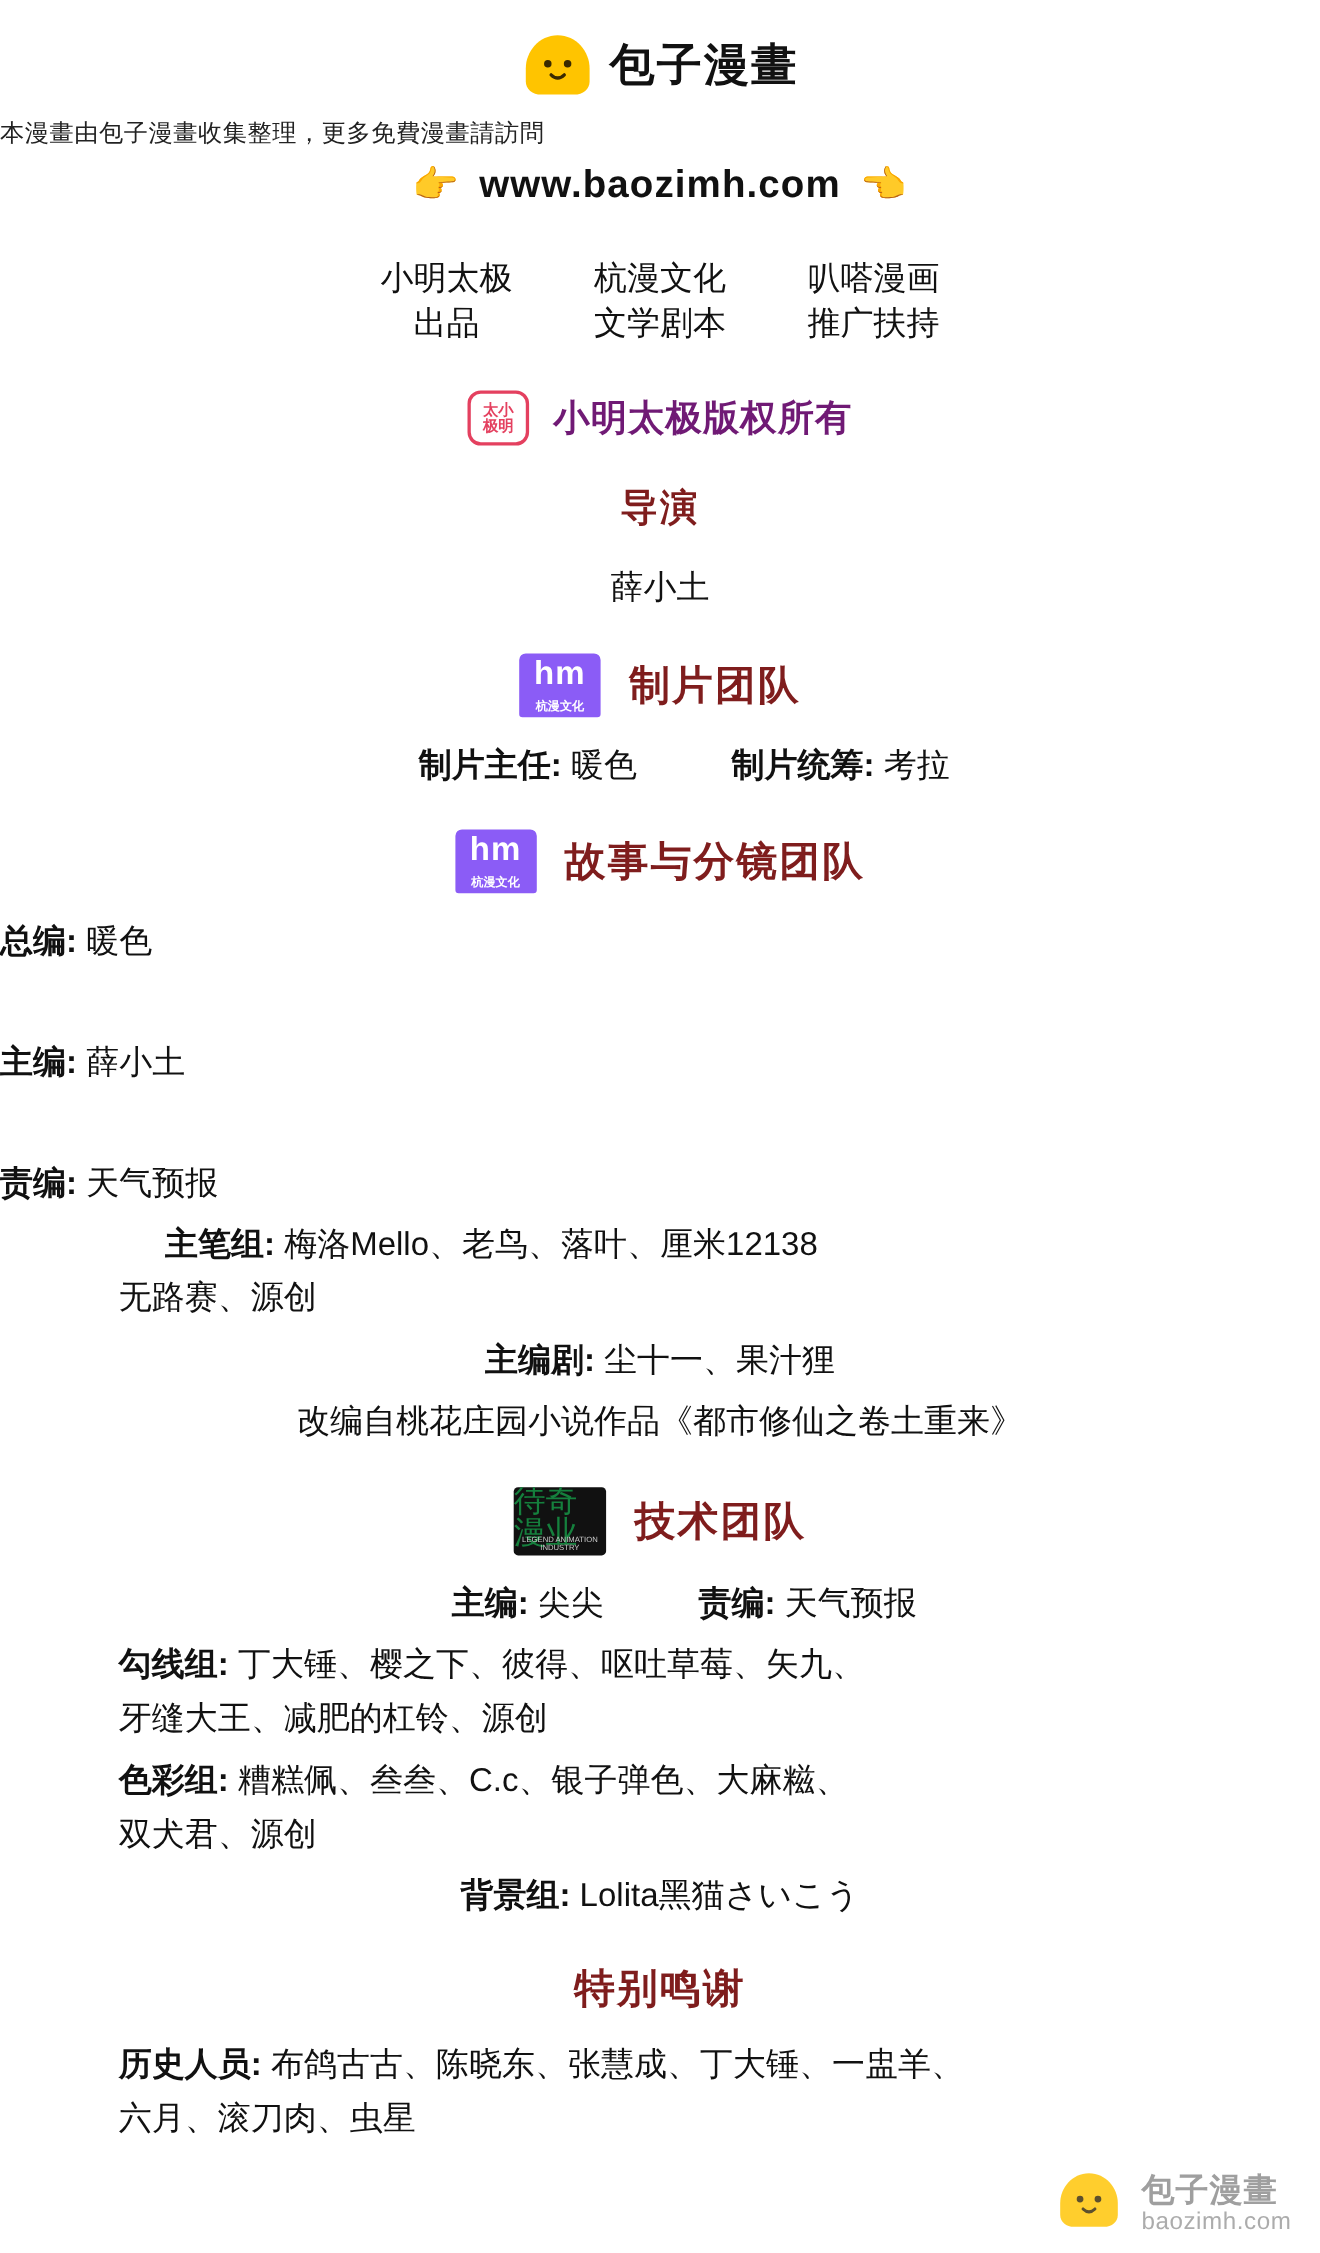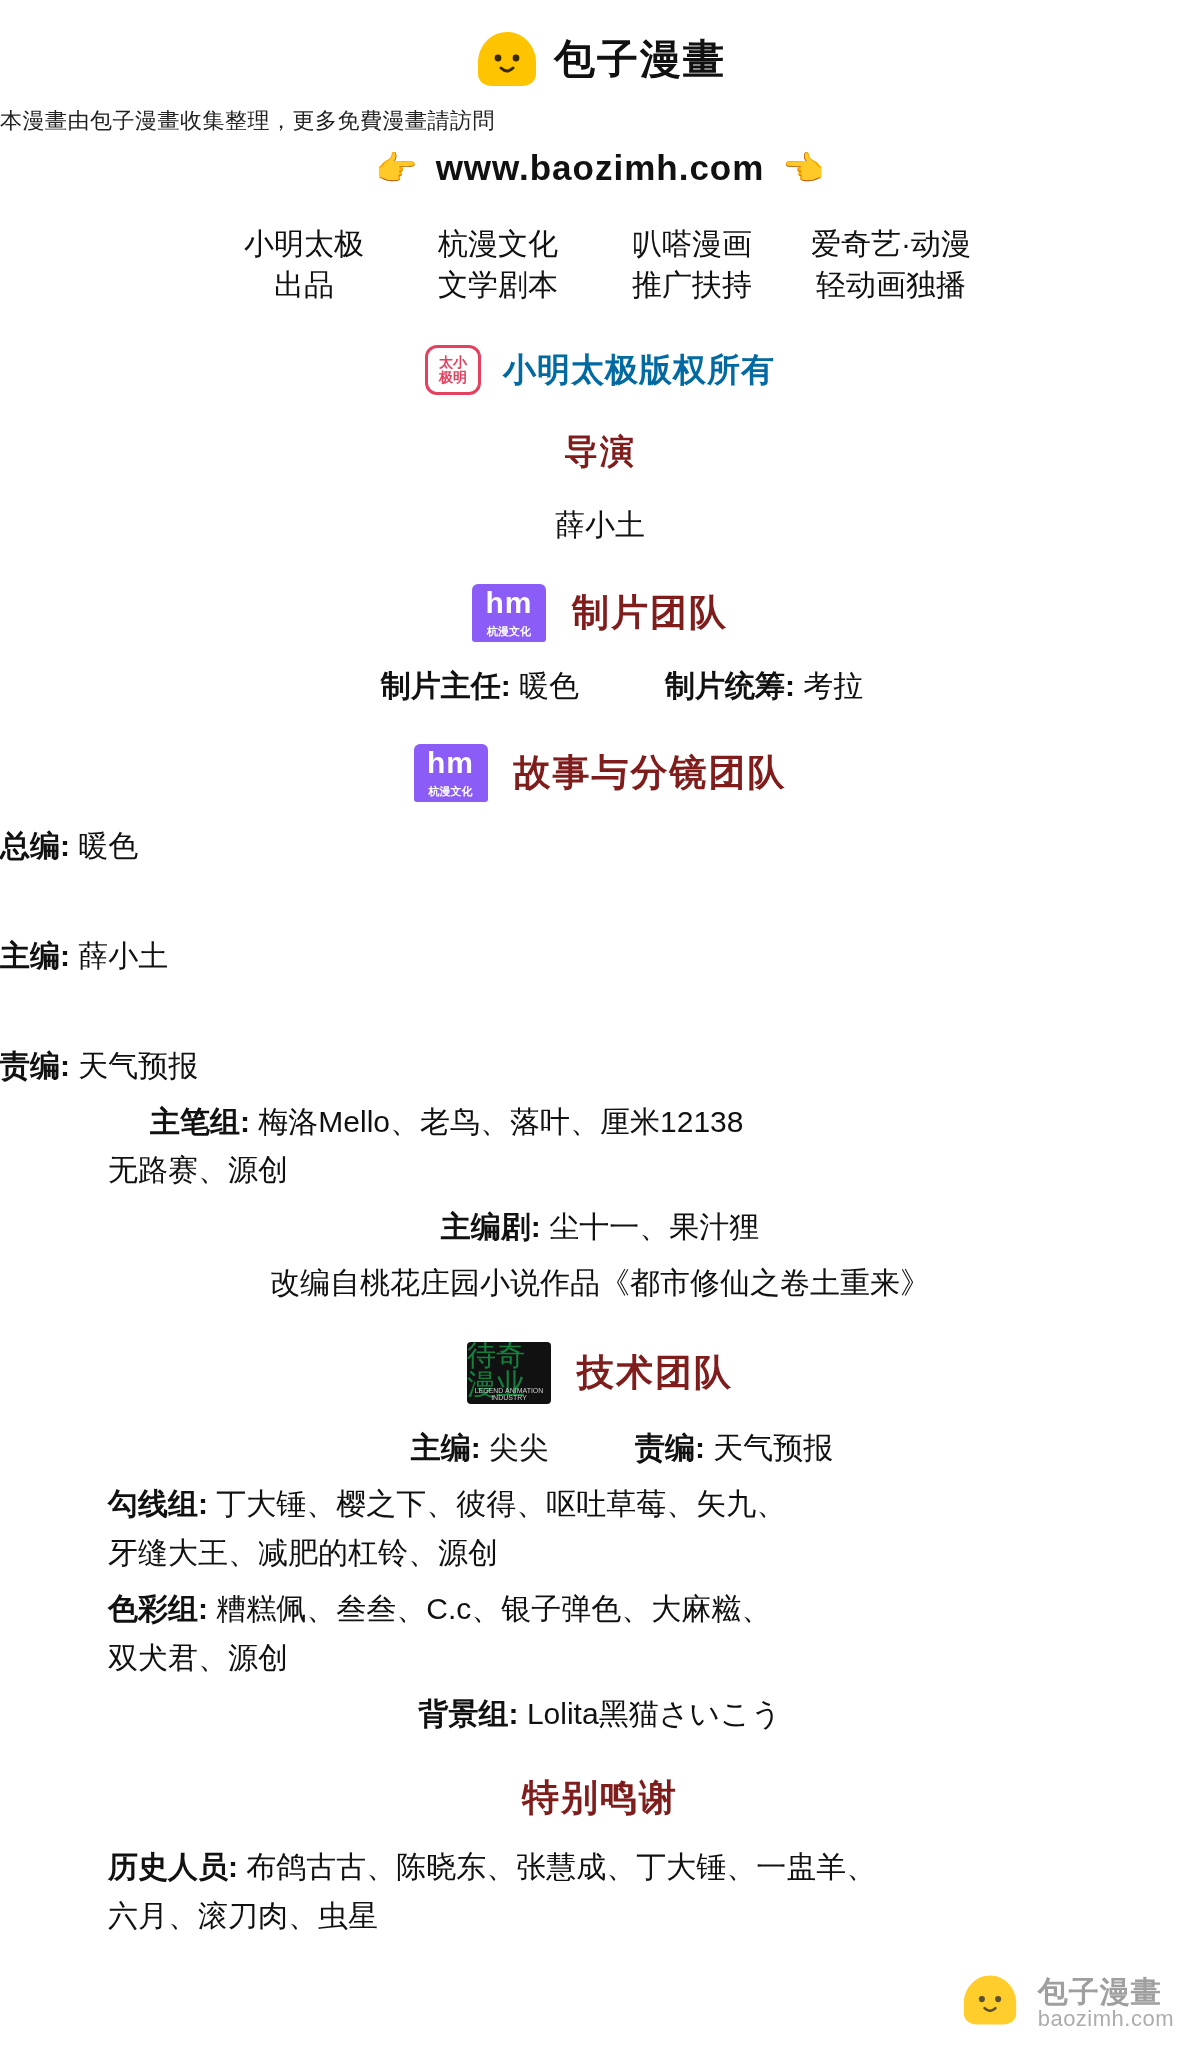--- a/index.html
+++ b/index.html
@@ -69,21 +69,21 @@
     font-size: 34px;
     line-height: 1;
   }
 
   
   .studio-row {
     display: flex;
     justify-content: center;
     align-items: flex-start;
     gap: 44px;
-    margin-top: 36px;
+    margin-top: 46px;
     padding: 0 70px;
   }
   .studio-col {
     text-align: center;
     font-size: 30px;
     line-height: 1.35;
     color: #111;
     min-width: 150px;
   }
 
@@ -109,21 +109,21 @@
     justify-content: center;
     font-weight: bold;
     letter-spacing: 0;
     padding: 1px;
     box-sizing: border-box;
   }
   .stamp span { display: block; white-space: nowrap; }
   .stamp-text {
     font-size: 33px;
     font-weight: bold;
-    color: #0369a1;
+    color: #701a75;
     letter-spacing: 1px;
   }
 
   
   .section-title {
     text-align: center;
     color: #7f1d1d;
     font-size: 34px;
     font-weight: bold;
     letter-spacing: 2px;
@@ -284,24 +284,20 @@
       <div>出品</div>
     </div>
     <div class="studio-col">
       <div>杭漫文化</div>
       <div>文学剧本</div>
     </div>
     <div class="studio-col">
       <div>叭嗒漫画</div>
       <div>推广扶持</div>
     </div>
-    <div class="studio-col">
-      <div>爱奇艺·动漫</div>
-      <div>轻动画独播</div>
-    </div>
   </div>
 
   <div class="stamp-row">
     <span class="stamp">
       <span>太小</span>
       <span>极明</span>
     </span>
     <span class="stamp-text">小明太极版权所有</span>
   </div>
 

